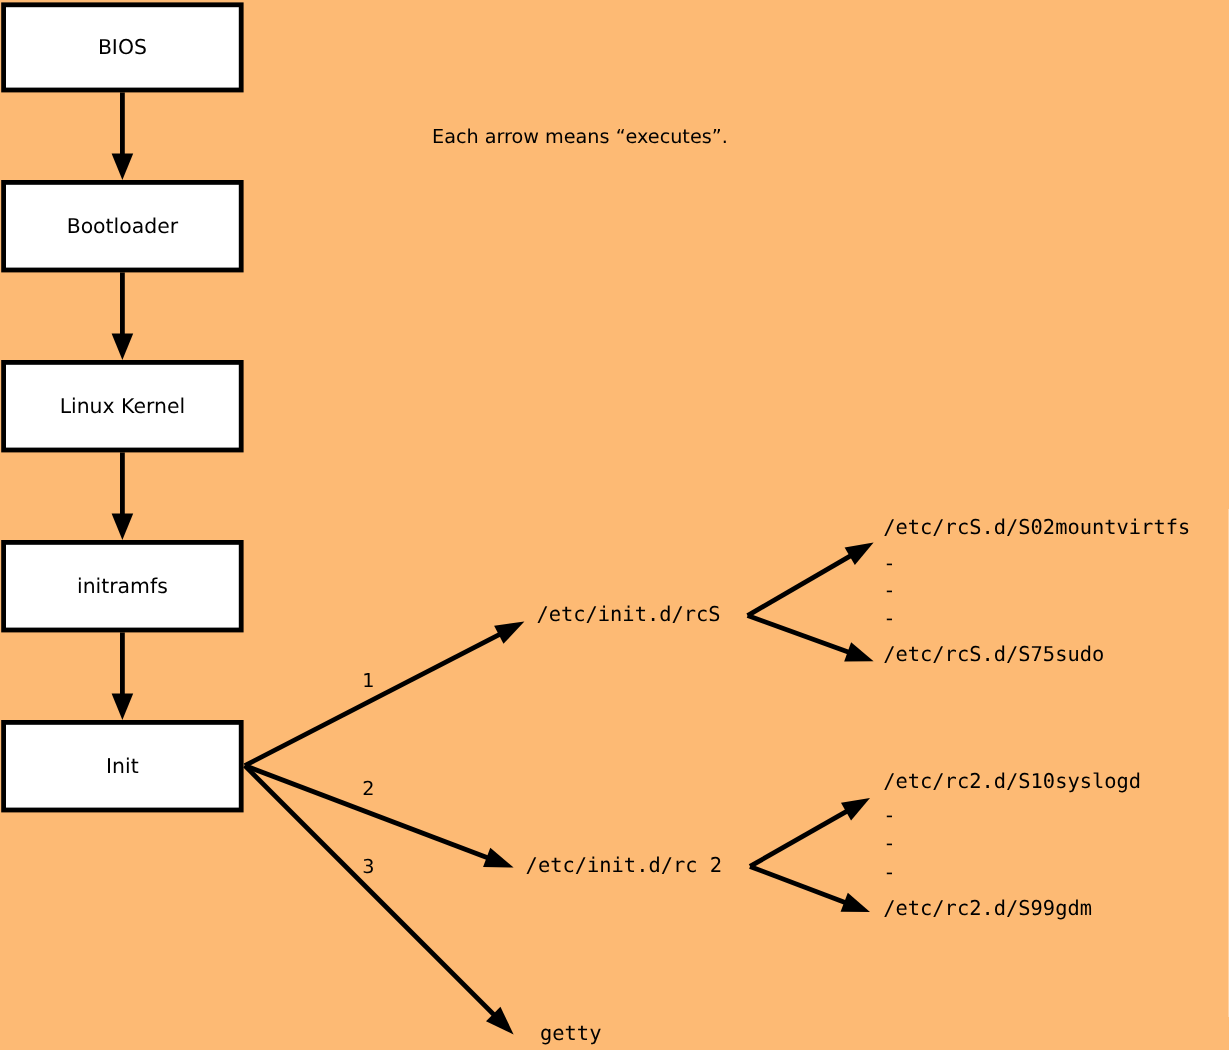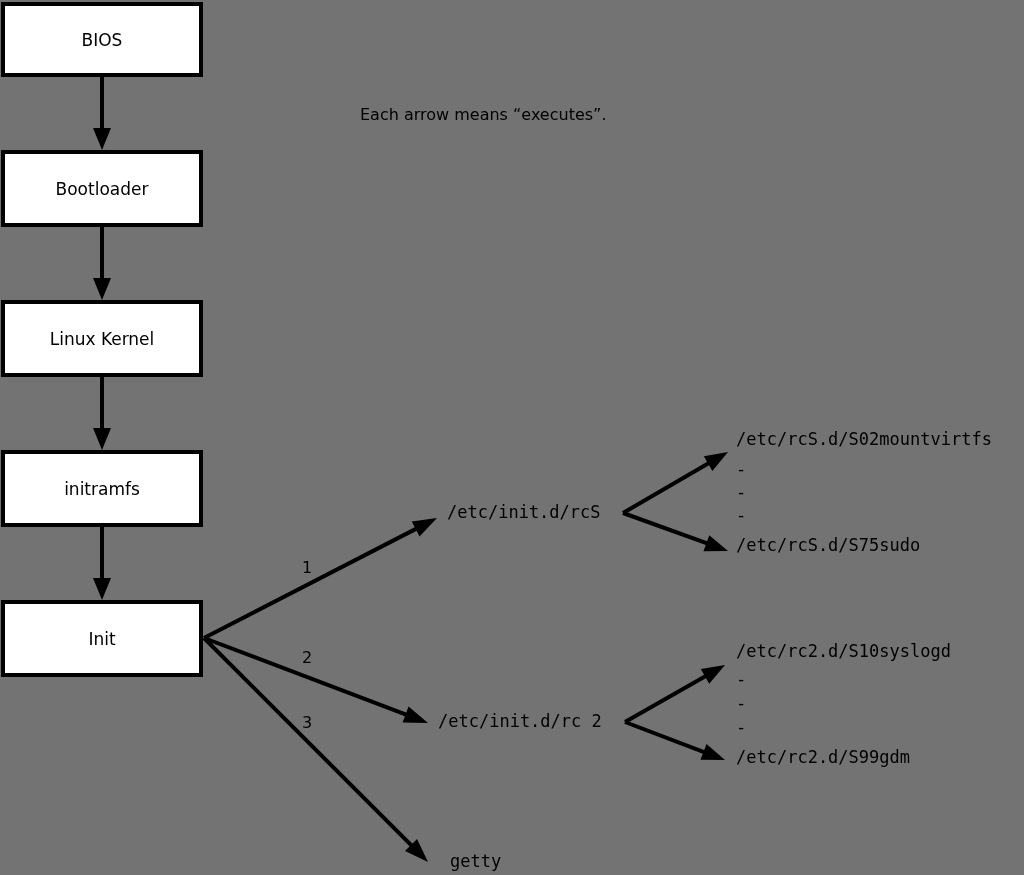--- a/index.html
+++ b/index.html
@@ -5,21 +5,21 @@
 <style>
   html, body {
     margin: 0;
     padding: 0;
     background: #ffffff;
   }
   #canvas {
     position: relative;
     width: 1024px;
     height: 875px;
-    background: #737373;
+    background: #fdba74;
     overflow: hidden;
     font-family: "Liberation Sans", sans-serif;
   }
   svg#diagram {
     position: absolute;
     left: 0;
     top: 0;
     width: 1024px;
     height: 875px;
   }

